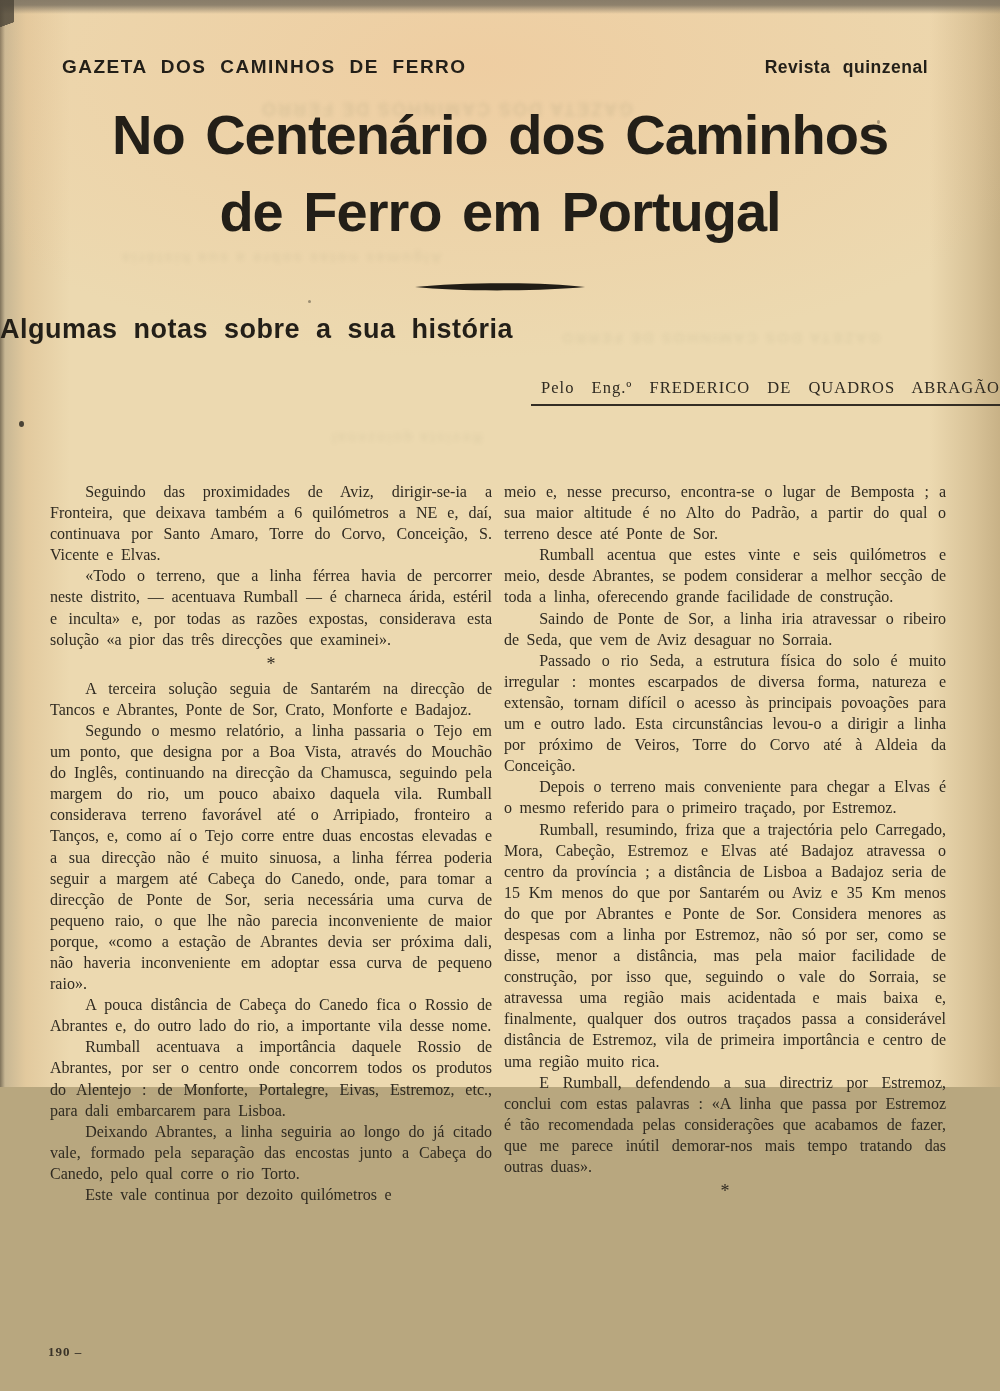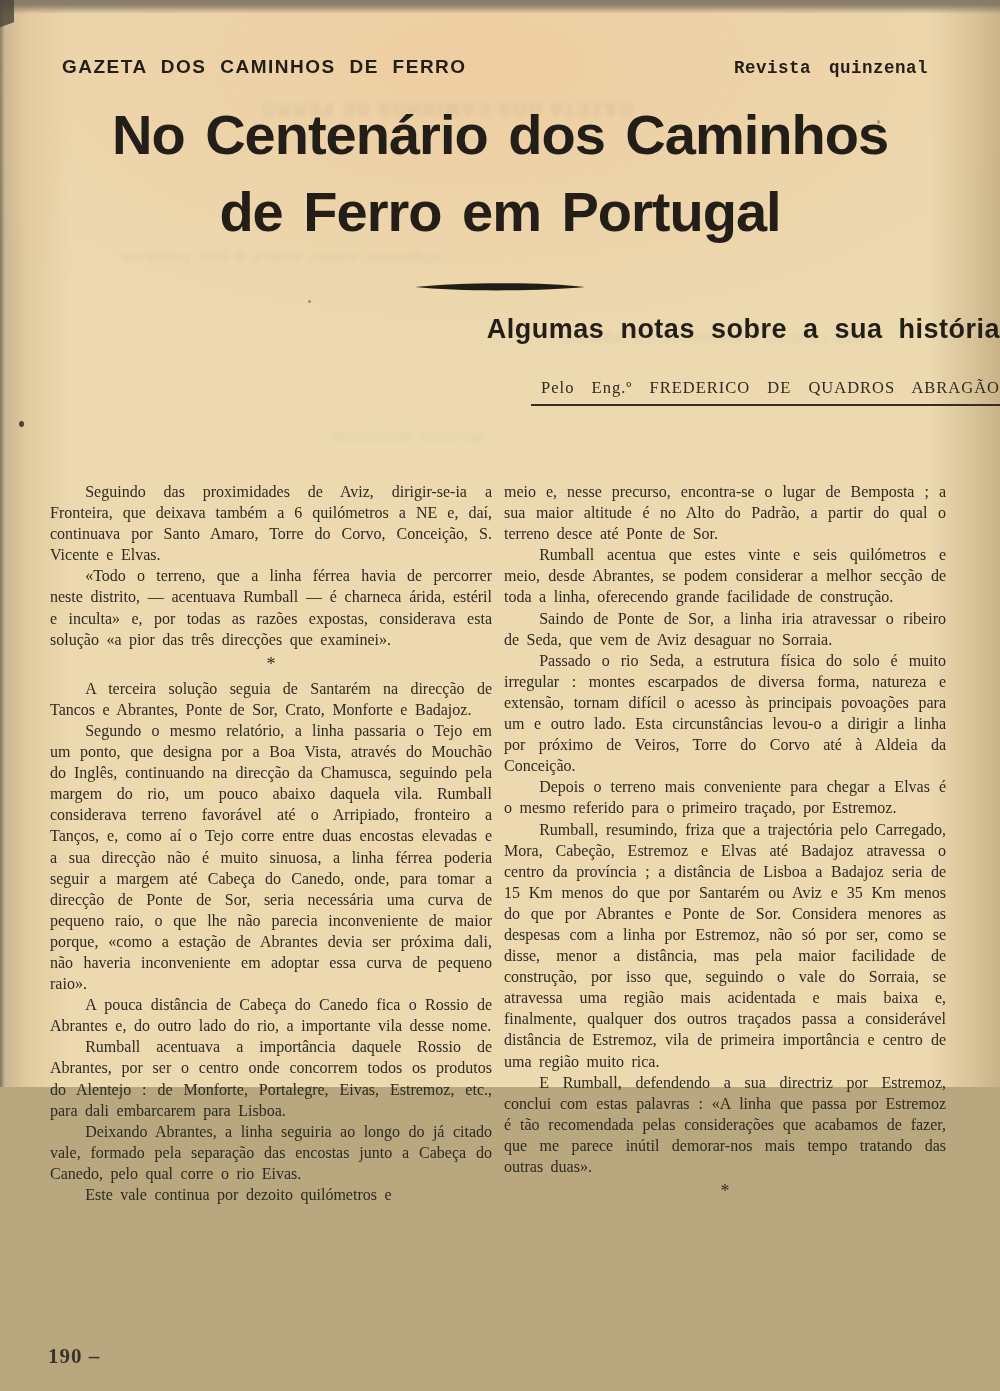--- a/index.html
+++ b/index.html
@@ -50,41 +50,41 @@
   .masthead{
     position:absolute;top:56px;left:62px;right:72px;
     display:flex;justify-content:space-between;align-items:baseline;
     font-family:"Liberation Sans", sans-serif;
     color:var(--ink-heavy);
   }
   .masthead .left{
     font-size:19px;font-weight:700;letter-spacing:1.5px;word-spacing:7px;
   }
   .masthead .right{
-    font-size:17.5px;font-weight:700;letter-spacing:.5px;word-spacing:7px;font-family:Liberation Mono, monospace;
+    font-size:17.5px;font-weight:700;letter-spacing:.5px;word-spacing:7px;
   }
   
   .headline{
     position:absolute;top:96px;left:0;width:100%;
     text-align:center;
     font-family:"Liberation Sans", sans-serif;
     font-weight:700;
     font-size:56px;
     line-height:77px;
     letter-spacing:-1px;
     word-spacing:6px;
     color:var(--ink-heavy);
   }
   .divider-lens{
     position:absolute;top:281px;left:0;width:100%;
     display:flex;justify-content:center;
   }
   .subtitle{
     position:absolute;top:314px;left:0;width:100%;
-    text-align:right;
+    text-align:left;
     font-family:"Liberation Sans", sans-serif;
     font-weight:700;
     font-size:27px;
     letter-spacing:.5px;
     word-spacing:8px;
     color:var(--ink-heavy);
   }
   .byline-wrap{
     position:absolute;top:378px;left:10px;width:100%;
     text-align:right;
@@ -117,21 +117,21 @@
     font-size:18px;
     line-height:21px;
     padding:4px 0 3px 0;
     letter-spacing:0;
     text-indent:0;
   }
   .page-number{
     position:absolute;left:48px;top:1344px;
     font-family:"Liberation Serif", serif;
     font-weight:700;
-    font-size:21px;
+    font-size:13px;
     letter-spacing:1px;
     color:#3a3328;
   }
 </style>
 </head>
 <body>
 
 <div class="page">
 
   <div class="corner-mark"></div>
@@ -168,21 +168,21 @@
 
   <main>
     <section class="col" id="col-left">
         <p class="indent">Seguindo das proximidades de Aviz, dirigir-se-ia a Fronteira, que deixava também a 6 quilómetros a NE e, daí, continuava por Santo Amaro, Torre do Corvo, Conceição, S. Vicente e Elvas.</p>
         <p class="indent">«Todo o terreno, que a linha férrea havia de percorrer neste distrito, — acentuava Rumball — é charneca árida, estéril e inculta» e, por todas as razões expostas, considerava esta solução «a pior das três direcções que examinei».</p>
         <div class="separator">*</div>
         <p class="indent">A terceira solução seguia de Santarém na direcção de Tancos e Abrantes, Ponte de Sor, Crato, Monforte e Badajoz.</p>
         <p class="indent">Segundo o mesmo relatório, a linha passaria o Tejo em um ponto, que designa por a Boa Vista, através do Mouchão do Inglês, continuando na direcção da Chamusca, seguindo pela margem do rio, um pouco abaixo daquela vila. Rumball considerava terreno favorável até o Arripiado, fronteiro a Tanços, e, como aí o Tejo corre entre duas encostas elevadas e a sua direcção não é muito sinuosa, a linha férrea poderia seguir a margem até Cabeça do Canedo, onde, para tomar a direcção de Ponte de Sor, seria necessária uma curva de pequeno raio, o que lhe não parecia inconveniente de maior porque, «como a estação de Abrantes devia ser próxima dali, não haveria inconveniente em adoptar essa curva de pequeno raio».</p>
         <p class="indent">A pouca distância de Cabeça do Canedo fica o Rossio de Abrantes e, do outro lado do rio, a importante vila desse nome.</p>
         <p class="indent">Rumball acentuava a importância daquele Rossio de Abrantes, por ser o centro onde concorrem todos os produtos do Alentejo : de Monforte, Portalegre, Eivas, Estremoz, etc., para dali embarcarem para Lisboa.</p>
-        <p class="indent">Deixando Abrantes, a linha seguiria ao longo do já citado vale, formado pela separação das encostas junto a Cabeça do Canedo, pelo qual corre o rio Eivas.</p>
+        <p class="indent">Deixando Abrantes, a linha seguiria ao longo do já citado vale, formado pela separação das encostas junto a Cabeça do Canedo, pelo qual corre o rio Torto.</p>
         <p class="indent">Este vale continua por dezoito quilómetros e</p>
       </section>
     <section class="col" id="col-right">
         <p class="no-indent">meio e, nesse precurso, encontra-se o lugar de Bemposta ; a sua maior altitude é no Alto do Padrão, a partir do qual o terreno desce até Ponte de Sor.</p>
         <p class="indent">Rumball acentua que estes vinte e seis quilómetros e meio, desde Abrantes, se podem considerar a melhor secção de toda a linha, oferecendo grande facilidade de construção.</p>
         <p class="indent">Saindo de Ponte de Sor, a linha iria atravessar o ribeiro de Seda, que vem de Aviz desaguar no Sorraia.</p>
         <p class="indent">Passado o rio Seda, a estrutura física do solo é muito irregular : montes escarpados de diversa forma, natureza e extensão, tornam difícil o acesso às principais povoações para um e outro lado. Esta circunstâncias levou-o a dirigir a linha por próximo de Veiros, Torre do Corvo até à Aldeia da Conceição.</p>
         <p class="indent">Depois o terreno mais conveniente para chegar a Elvas é o mesmo referido para o primeiro traçado, por Estremoz.</p>
         <p class="indent">Rumball, resumindo, friza que a trajectória pelo Carregado, Mora, Cabeção, Estremoz e Elvas até Badajoz atravessa o centro da província ; a distância de Lisboa a Badajoz seria de 15 Km menos do que por Santarém ou Aviz e 35 Km menos do que por Abrantes e Ponte de Sor. Considera menores as despesas com a linha por Estremoz, não só por ser, como se disse, menor a distância, mas pela maior facilidade de construção, por isso que, seguindo o vale do Sorraia, se atravessa uma região mais acidentada e mais baixa e, finalmente, qualquer dos outros traçados passa a considerável distância de Estremoz, vila de primeira importância e centro de uma região muito rica.</p>
         <p class="indent">E Rumball, defendendo a sua directriz por Estremoz, conclui com estas palavras : «A linha que passa por Estremoz é tão recomendada pelas considerações que acabamos de fazer, que me parece inútil demorar-nos mais tempo tratando das outras duas».</p>

